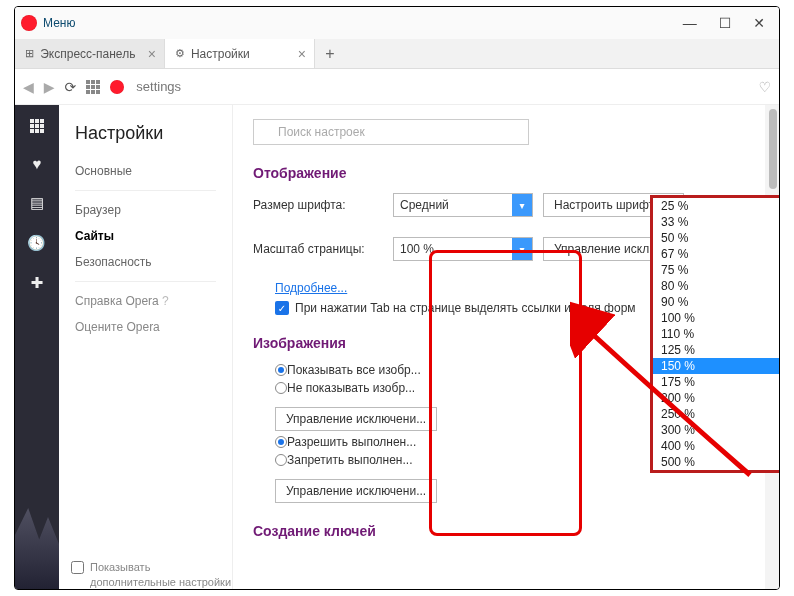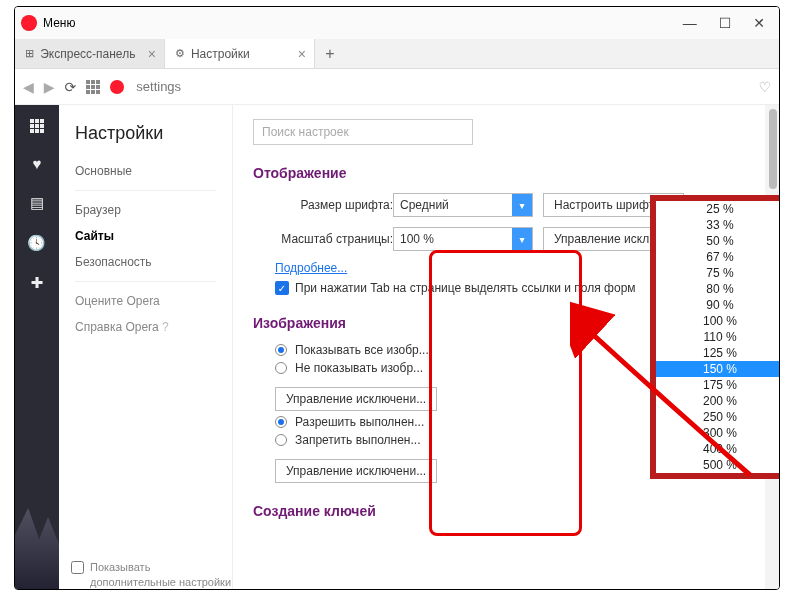--- a/index.html
+++ b/index.html
@@ -1,20 +1,20 @@
 <!DOCTYPE html>
 <html><head>
 <meta charset="utf-8">
 <style>
 * { margin: 0; padding: 0; box-sizing: border-box; font-family: -apple-system, "Segoe UI", Arial, sans-serif; }
 body { background: #fff; width: 794px; height: 596px; overflow: hidden; position: relative; }
 .outer { position: absolute; left: 14px; top: 6px; width: 766px; height: 584px; border: 1px solid #000; border-radius: 4px; background: #fff; overflow: hidden; }
 .titlebar { height: 32px; background: #fafafa; display: flex; align-items: center; padding: 0 6px; }
 .opera-o { width: 16px; height: 16px; border-radius: 50%; background: radial-gradient(circle at 50% 50%, #ff1b2d 60%, #a70000 100%); margin-right: 6px; }
-.titlebar-text { font-size: 12px; color: #000000; }
+.titlebar-text { font-size: 12px; color: #0c4a6e; }
 .win-controls { margin-left: auto; display: flex; gap: 22px; padding-right: 8px; }
 .win-controls span { font-size: 14px; color: #444; cursor: default; }
 .tabstrip { height: 30px; background: #f2f2f2; display: flex; align-items: stretch; border-bottom: 1px solid #ddd; }
 .tab { display: flex; align-items: center; padding: 0 10px; font-size: 12px; color: #555; border-right: 1px solid #ddd; background: #e8e8e8; position: relative; min-width: 150px; }
 .tab.active { background: #fff; }
 .tab .tab-icon { margin-right: 6px; font-size: 11px; color: #666; }
 .tab .close { position: absolute; right: 8px; color: #888; font-size: 14px; }
 .newtab { width: 30px; display: flex; align-items: center; justify-content: center; color: #666; font-size: 16px; }
 .addrbar { height: 36px; display: flex; align-items: center; padding: 0 8px; border-bottom: 1px solid #eee; gap: 10px; }
 .nav-arrow { color: #aaa; font-size: 14px; }
@@ -32,35 +32,35 @@
 .mountain { position: absolute; bottom: 0; left: 0; right: 0; height: 90px; background: linear-gradient(180deg, #556 0%, #223 100%); clip-path: polygon(0 40%, 30% 10%, 55% 45%, 75% 20%, 100% 50%, 100% 100%, 0 100%); }
 .sidebar { width: 174px; padding: 18px 16px; font-size: 12px; color: #666; border-right: 1px solid #eee; position: relative; }
 .sidebar h2 { font-size: 18px; color: #222; font-weight: 400; margin-bottom: 20px; }
 .sidebar .sec { margin-bottom: 12px; cursor: pointer; }
 .sidebar .sec.active { color: #000; font-weight: 600; }
 .sidebar hr { border: none; border-top: 1px solid #eee; margin: 12px 0; }
 .sidebar .help { color: #888; }
 .show-adv { position: absolute; bottom: 0; left: 12px; display: flex; align-items: flex-start; gap: 6px; font-size: 11px; color: #888; line-height: 1.3; }
 .show-adv input { margin-top: 1px; }
 .main { flex: 1; padding: 14px 20px 0 20px; position: relative; overflow: hidden; }
-.search { width: 220px; height: 26px; border: 1px solid #ccc; font-size: 12px; padding: 0 8px; color: #333; }
+.search { width: 276px; height: 26px; border: 1px solid #ccc; font-size: 12px; padding: 0 24px; color: #333; }
 .search::placeholder { color: #aaa; }
 .section-h { font-size: 14px; font-weight: 600; color: #701a75; margin: 20px 0 12px; }
-.row { display: flex; align-items: center; font-size: 12px; color: #333; margin-bottom: 10px; text-align: right; }
+.row { display: flex; align-items: center; font-size: 12px; color: #333; margin-bottom: 20px; }
 .row label { width: 140px; }
 .sel { width: 140px; height: 24px; border: 1px solid #bbb; display: flex; align-items: center; padding: 0 6px; font-size: 12px; background: #fff; position: relative; }
 .sel .chev { position: absolute; right: 0; top: 0; bottom: 0; width: 20px; background: #3b99fc; display: flex; align-items: center; justify-content: center; color: #fff; font-size: 10px; }
 .btn { height: 24px; border: 1px solid #bbb; background: #fff; padding: 0 10px; font-size: 12px; color: #333; display: inline-flex; align-items: center; margin-left: 10px; }
 .link { color: #1a73e8; text-decoration: underline; font-size: 12px; margin-left: 22px; }
 .chk-row { display: flex; align-items: center; gap: 6px; font-size: 12px; color: #333; margin: 6px 0 0 22px; }
 .chk { width: 14px; height: 14px; background: #1a73e8; border-radius: 2px; display: flex; align-items: center; justify-content: center; color: #fff; font-size: 10px; }
-.radio-row { display: flex; align-items: center; gap: 8px; font-size: 12px; color: #333; margin: 4px 0 4px 22px; }
+.radio-row { display: flex; align-items: center; gap: 0; font-size: 12px; color: #333; margin: 4px 0 4px 22px; }
 .radio { width: 12px; height: 12px; border: 1px solid #888; border-radius: 50%; display: inline-block; position: relative; }
 .radio.on::after { content: ''; position: absolute; inset: 2px; background: #1a73e8; border-radius: 50%; }
-.dropdown { position: absolute; left: 417px; top: 90px; width: 140px; border: 6px solid #b91c1c; background: #fff; z-index: 5; text-align: center; }
+.dropdown { position: absolute; left: 417px; top: 90px; width: 140px; border: 3px solid #b91c1c; background: #fff; z-index: 5; }
 .dropdown .opt { font-size: 12px; padding: 1px 8px; color: #222; }
 .dropdown .opt.sel-opt { background: #1e90ff; color: #fff; }
 .highlight-frame { position: absolute; border: 3px solid #e60000; border-radius: 8px; pointer-events: none; z-index: 20; }
 .arrow-svg { position: absolute; z-index: 21; pointer-events: none; }
 .vscroll { position: absolute; right: 0; top: 0; bottom: 0; width: 14px; background: #f4f4f4; }
 .vscroll .thumb { position: absolute; top: 4px; right: 2px; width: 8px; height: 80px; background: #bbb; border-radius: 4px; }
 </style>
 </head>
 <body>
 
@@ -126,22 +126,22 @@
       <div class="mountain"></div>
     </div>
     <div class="sidebar">
       <h2>Настройки</h2>
       <div class="sec">Основные</div>
       <hr>
       <div class="sec">Браузер</div>
       <div class="sec active">Сайты</div>
       <div class="sec">Безопасность</div>
       <hr>
+      <div class="sec help"><span>Справка Opera</span> <span style="color:#bbb">?</span></div>
       <div class="sec help">Оцените Opera</div>
-      <div class="sec help"><span>Справка Opera</span> <span style="color:#bbb">?</span></div>
       <div class="show-adv">
         <input type="checkbox" style="">
         <span>Показывать дополнительные настройки</span>
       </div>
     </div>
     <div class="main">
       <input class="search" placeholder="Поиск настроек" style="">
       <div class="section-h">Отображение</div>
       <div class="row">
         <label>Размер шрифта:</label>

